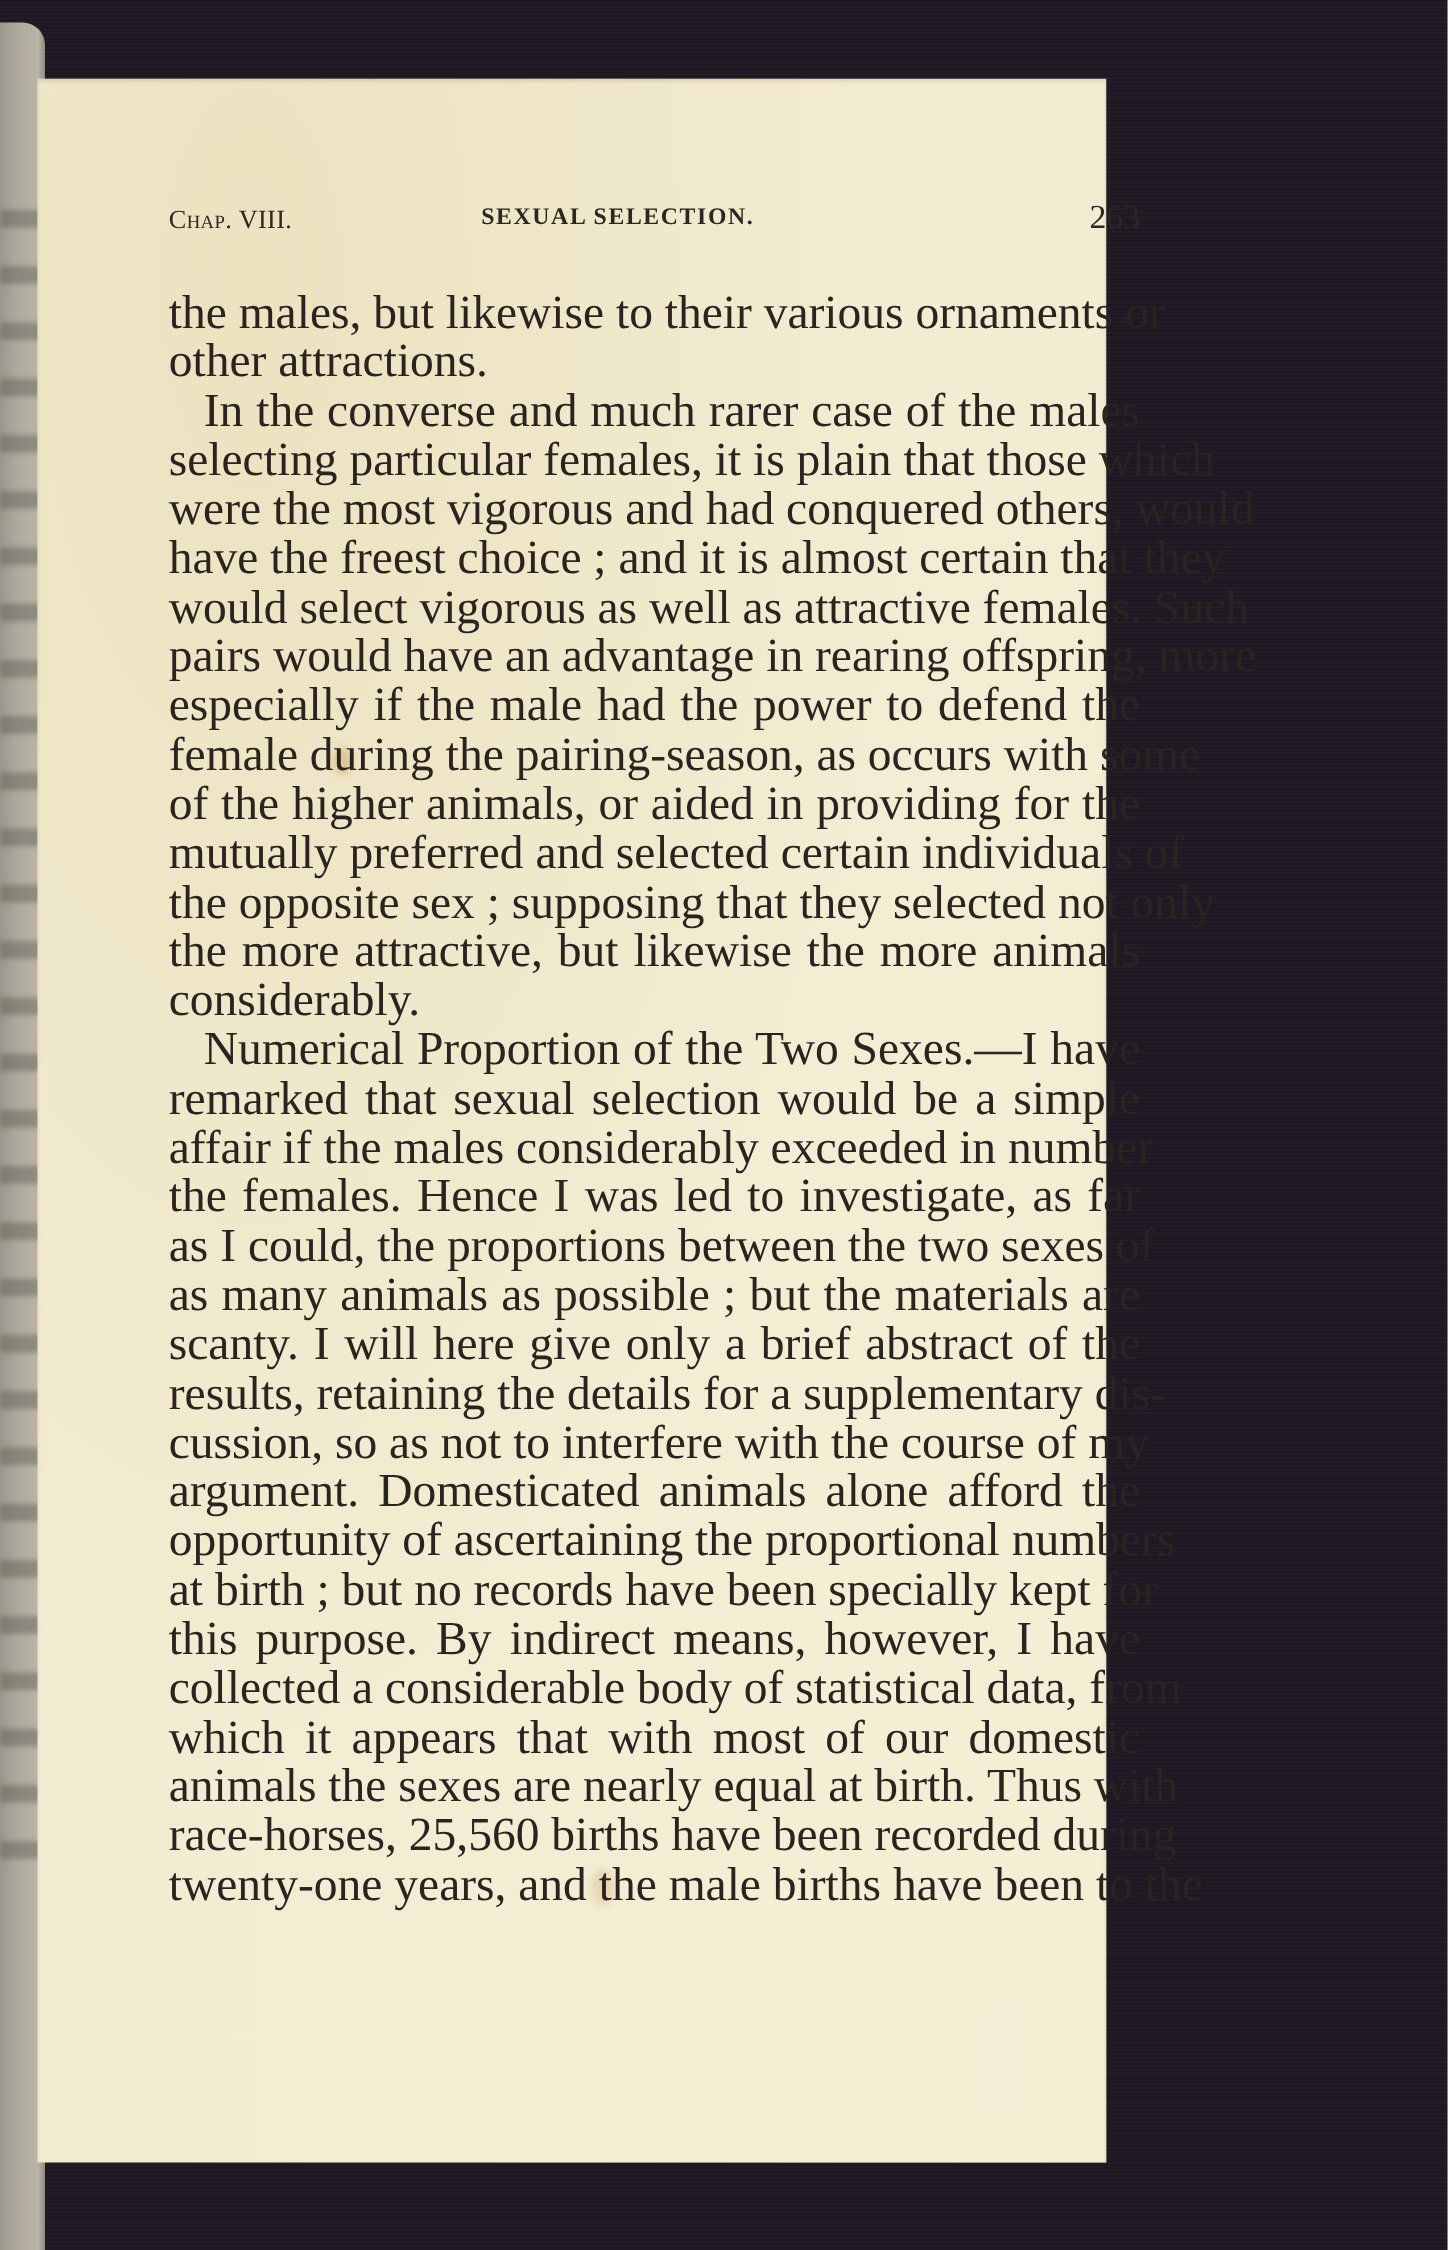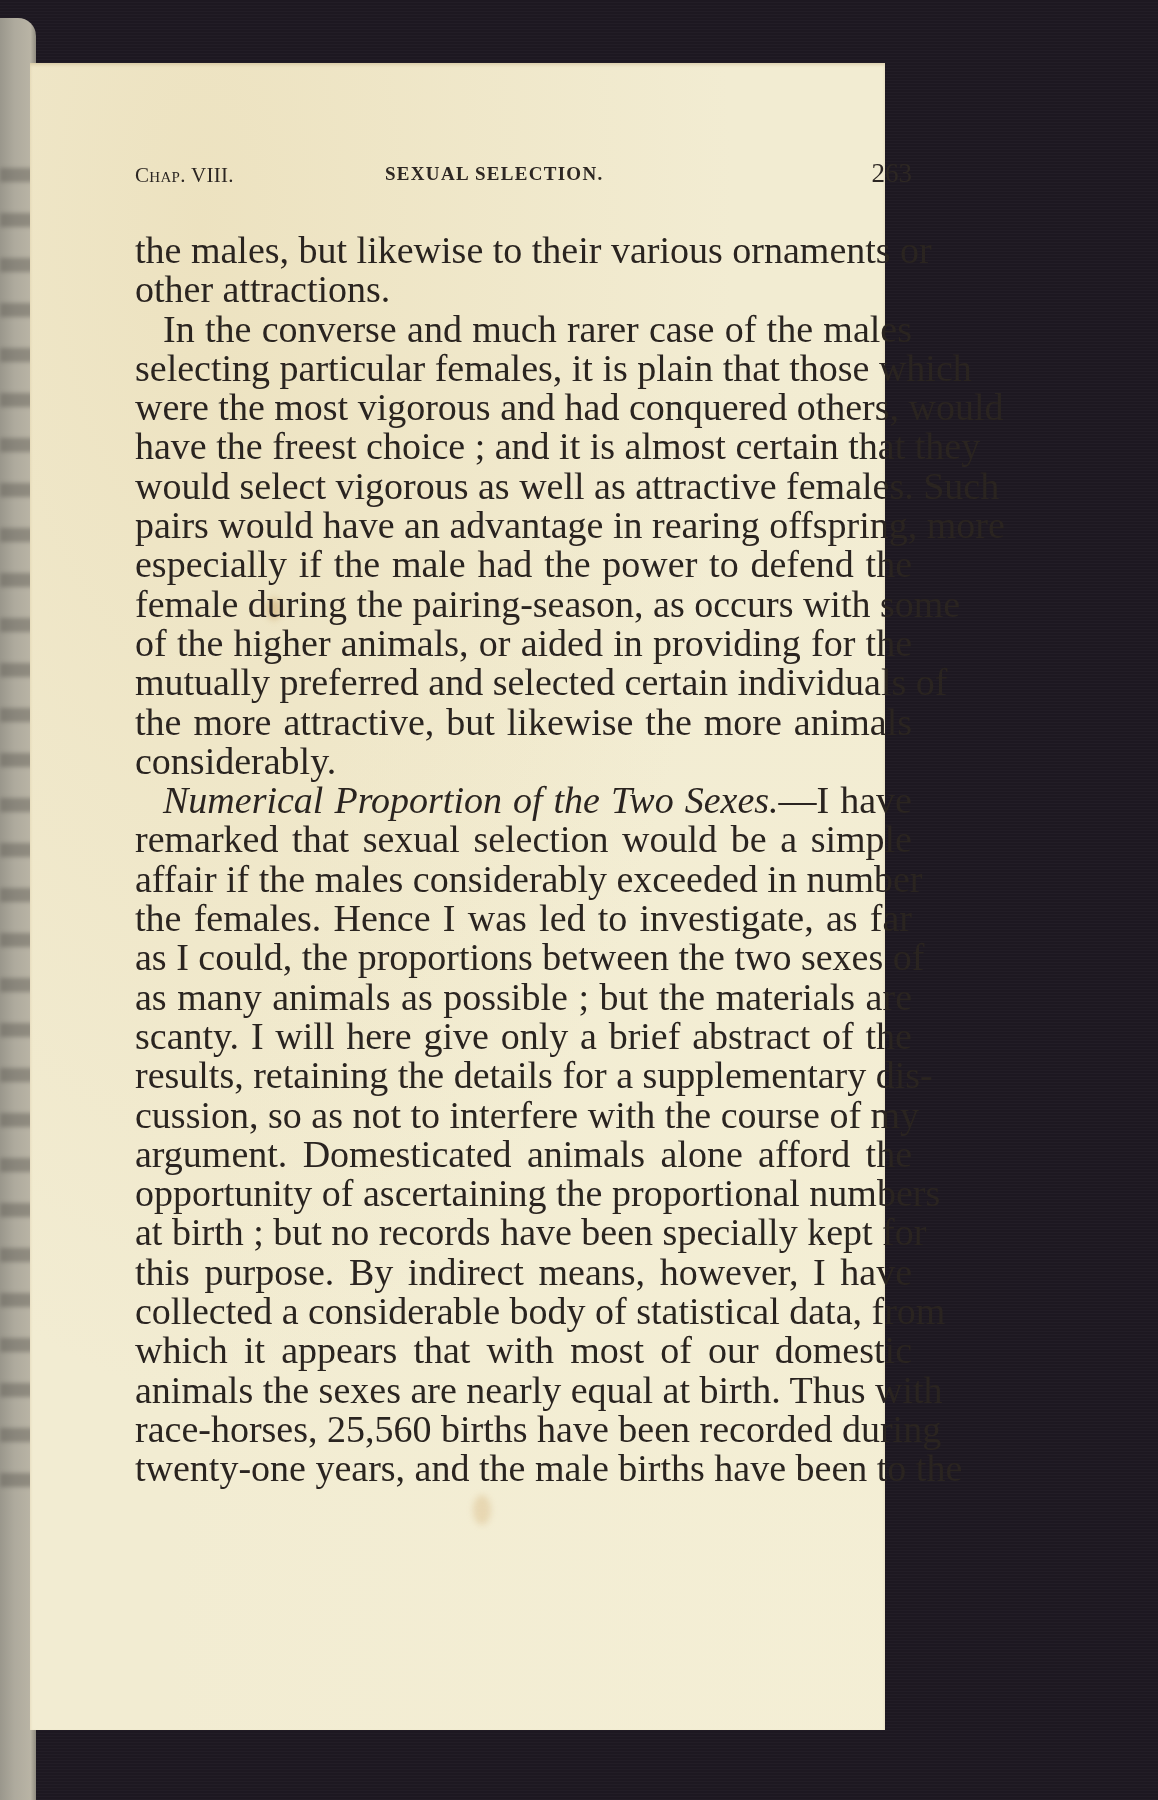--- a/index.html
+++ b/index.html
@@ -91,21 +91,20 @@
       text-align-last: justify;
       height: 39.3px;
     }
     .line.last {
       text-align-last: left;
     }
     .line.indent {
       padding-left: 28px;
     }
     .italic {
-      font-style: italic;
     }
     .stain {
       position: absolute;
       border-radius: 50%;
       background: rgba(190, 140, 70, 0.35);
       filter: blur(3px);
     }
   </style>
 </head>
 <body>
@@ -160,20 +159,21 @@
     <span class="line indent">In the converse and much rarer case of the males</span>
     <span class="line">selecting particular females, it is plain that those which</span>
     <span class="line">were the most vigorous and had conquered others, would</span>
     <span class="line">have the freest choice ; and it is almost certain that they</span>
     <span class="line">would select vigorous as well as attractive females. Such</span>
     <span class="line">pairs would have an advantage in rearing offspring, more</span>
     <span class="line">especially if the male had the power to defend the</span>
     <span class="line">female during the pairing-season, as occurs with some</span>
     <span class="line">of the higher animals, or aided in providing for the</span>
     <span class="line">mutually preferred and selected certain individuals of</span>
+    <span class="line">the opposite sex ; supposing that they selected not only</span>
     <span class="line">the more attractive, but likewise the more animals</span>
     <span class="line last">considerably.</span>
     <span class="line indent"><span class="italic">Numerical Proportion of the Two Sexes.</span><span>—I have</span></span>
     <span class="line">remarked that sexual selection would be a simple</span>
     <span class="line">affair if the males considerably exceeded in number</span>
     <span class="line">the females. Hence I was led to investigate, as far</span>
     <span class="line">as I could, the proportions between the two sexes of</span>
     <span class="line">as many animals as possible ; but the materials are</span>
     <span class="line">scanty. I will here give only a brief abstract of the</span>
     <span class="line">results, retaining the details for a supplementary dis-</span>

